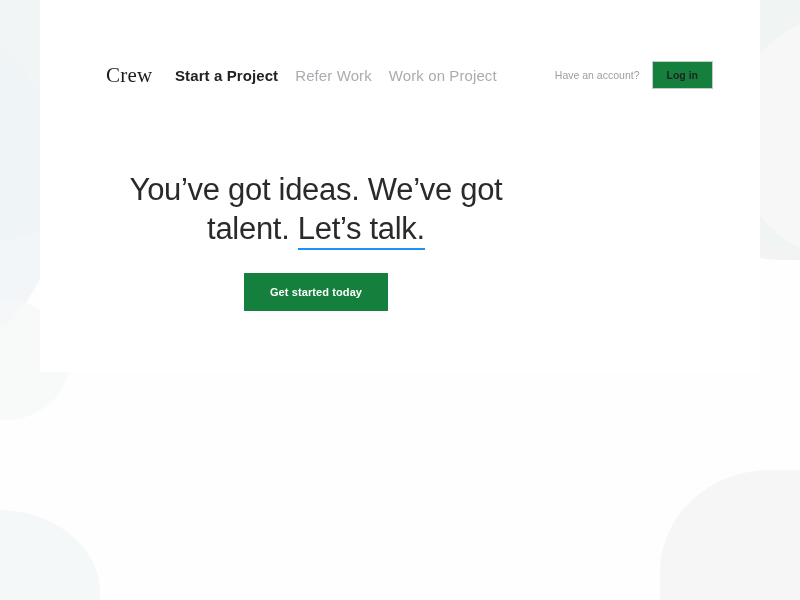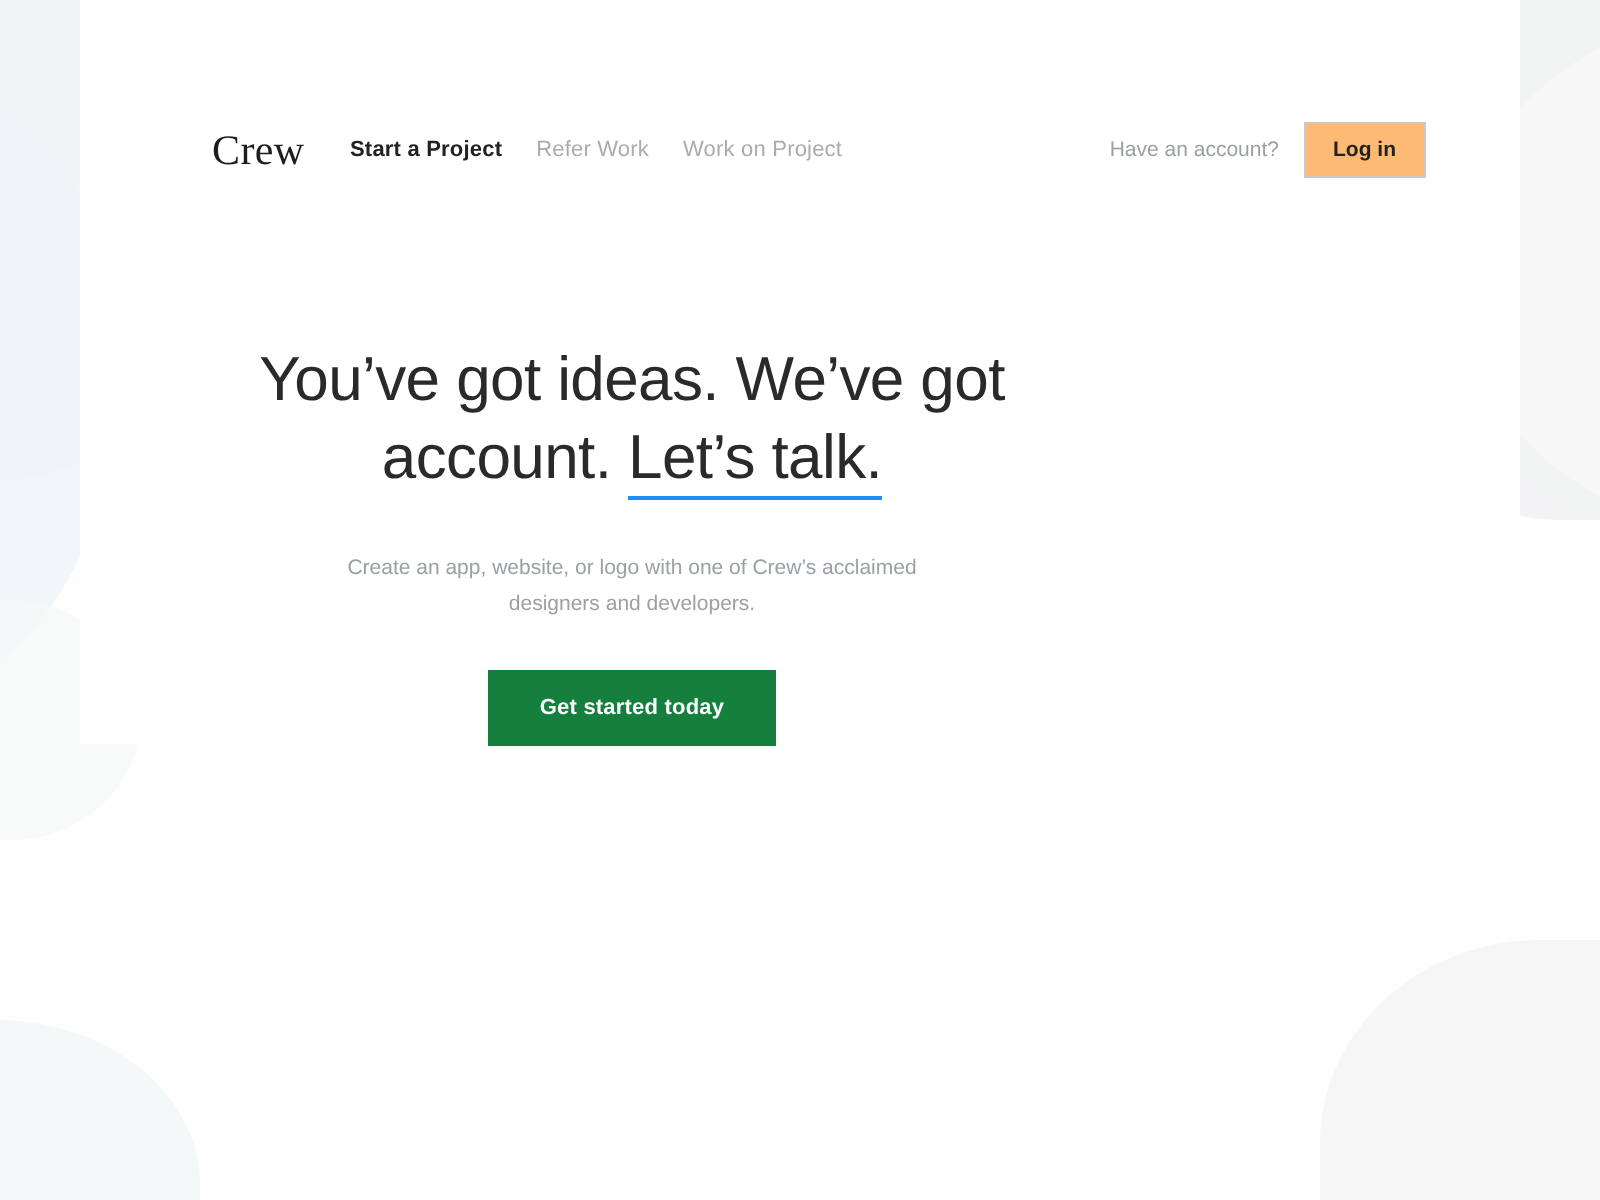--- a/index.html
+++ b/index.html
@@ -34,26 +34,26 @@
   
   #hero-plate{ position:absolute; left:40px; top:0; width:720px; height:372px;
                background:#ffffff; z-index:1; }
 
   
   #site-header{ position:absolute; left:0; top:56px; width:748px; height:38px; z-index:5;
                 display:flex; align-items:center; }
   #brand-logo{ position:absolute; left:106px; font-size:21px; letter-spacing:.2px;
                font-family:"Liberation Serif", serif; color:#1d1d1d; font-weight:400; }
   #main-nav{ position:absolute; left:175px; display:flex; gap:17px; align-items:center; }
-  .nav-link{ font-size:11px; color:#a8acb0; text-decoration:none; white-space:nowrap;
+  .nav-link{ font-size:15px; color:#a8acb0; text-decoration:none; white-space:nowrap;
              letter-spacing:.1px; cursor:pointer; }
   .nav-link.active{ color:#222; font-weight:bold; }
   #account-area{ position:absolute; right:35px; display:flex; align-items:center; gap:12px; }
   #account-prompt{ font-size:10.5px; color:#9a9fa3; white-space:nowrap; }
-  #login-button{ font-size:10.5px; font-weight:bold; color:#222; background:#fdba74;
+  #login-button{ font-size:10.5px; font-weight:bold; color:#222; background:#15803d;
                  border:1px solid #c6cacd; padding:7px 14px; cursor:pointer;
                  font-family:"Liberation Sans", sans-serif; }
 
   
   #hero{ position:absolute; left:0; top:170px; width:632px; z-index:5; text-align:center; }
   #hero-title{ font-size:31px; line-height:1.27; color:#2a2a2a; font-weight:400;
                letter-spacing:-.3px; }
   #hero-title .u{ border-bottom:2.5px solid #1d8ff5; padding-bottom:2px; }
   #hero-sub{ margin-top:26px; font-size:10.5px; line-height:1.75; color:#9aa0a5; }
   #cta-button{ margin-top:24px; display:inline-block; background:#15803d; color:#fff;
@@ -90,26 +90,22 @@
 
   <div id="account-area">
     <span id="account-prompt">Have an account?</span>
     <button id="login-button">Log in</button>
   </div>
 </div>
 
 <div id="hero">
   <h1 id="hero-title">
     <span>You’ve got ideas. We’ve got</span><br>
-    <span>account. </span><span class="u">Let’s talk.</span>
+    <span>talent. </span><span class="u">Let’s talk.</span>
   </h1>
-  <p id="hero-sub">
-    <span>Create an app, website, or logo with one of Crew’s acclaimed</span><br>
-    <span>designers and developers.</span>
-  </p>
   <button id="cta-button">Get started today</button>
 </div>
 
 <div id="gallery">
 
   
   
   
 
   

